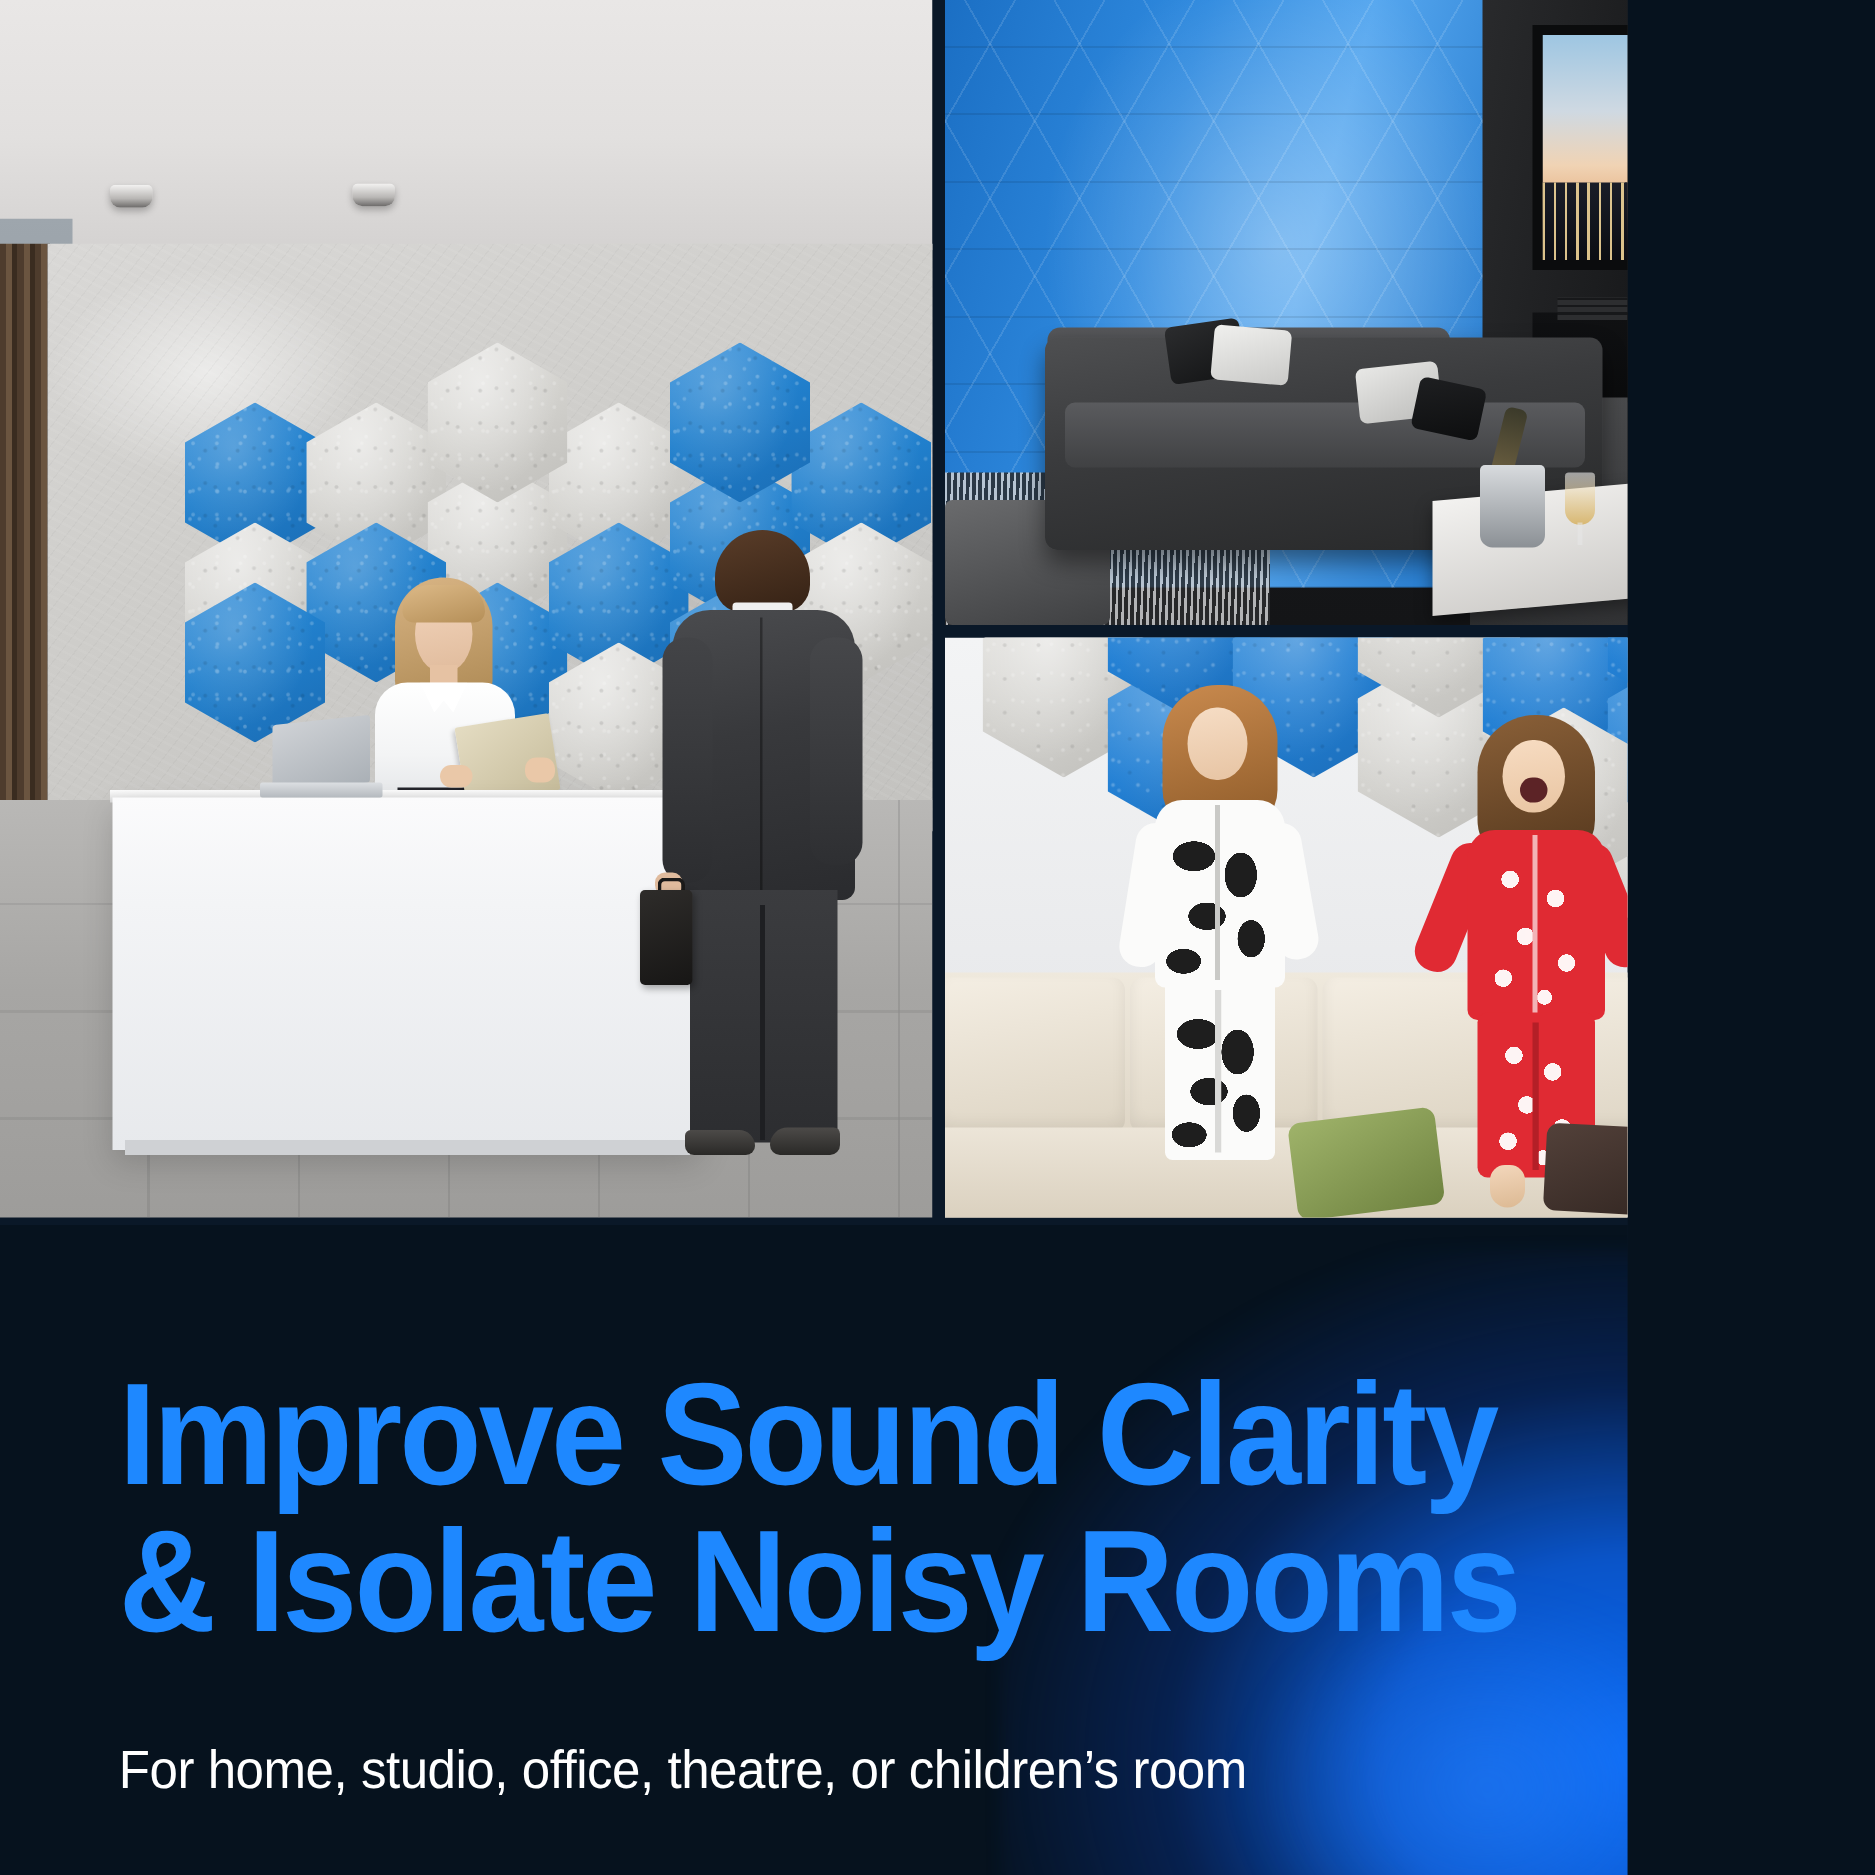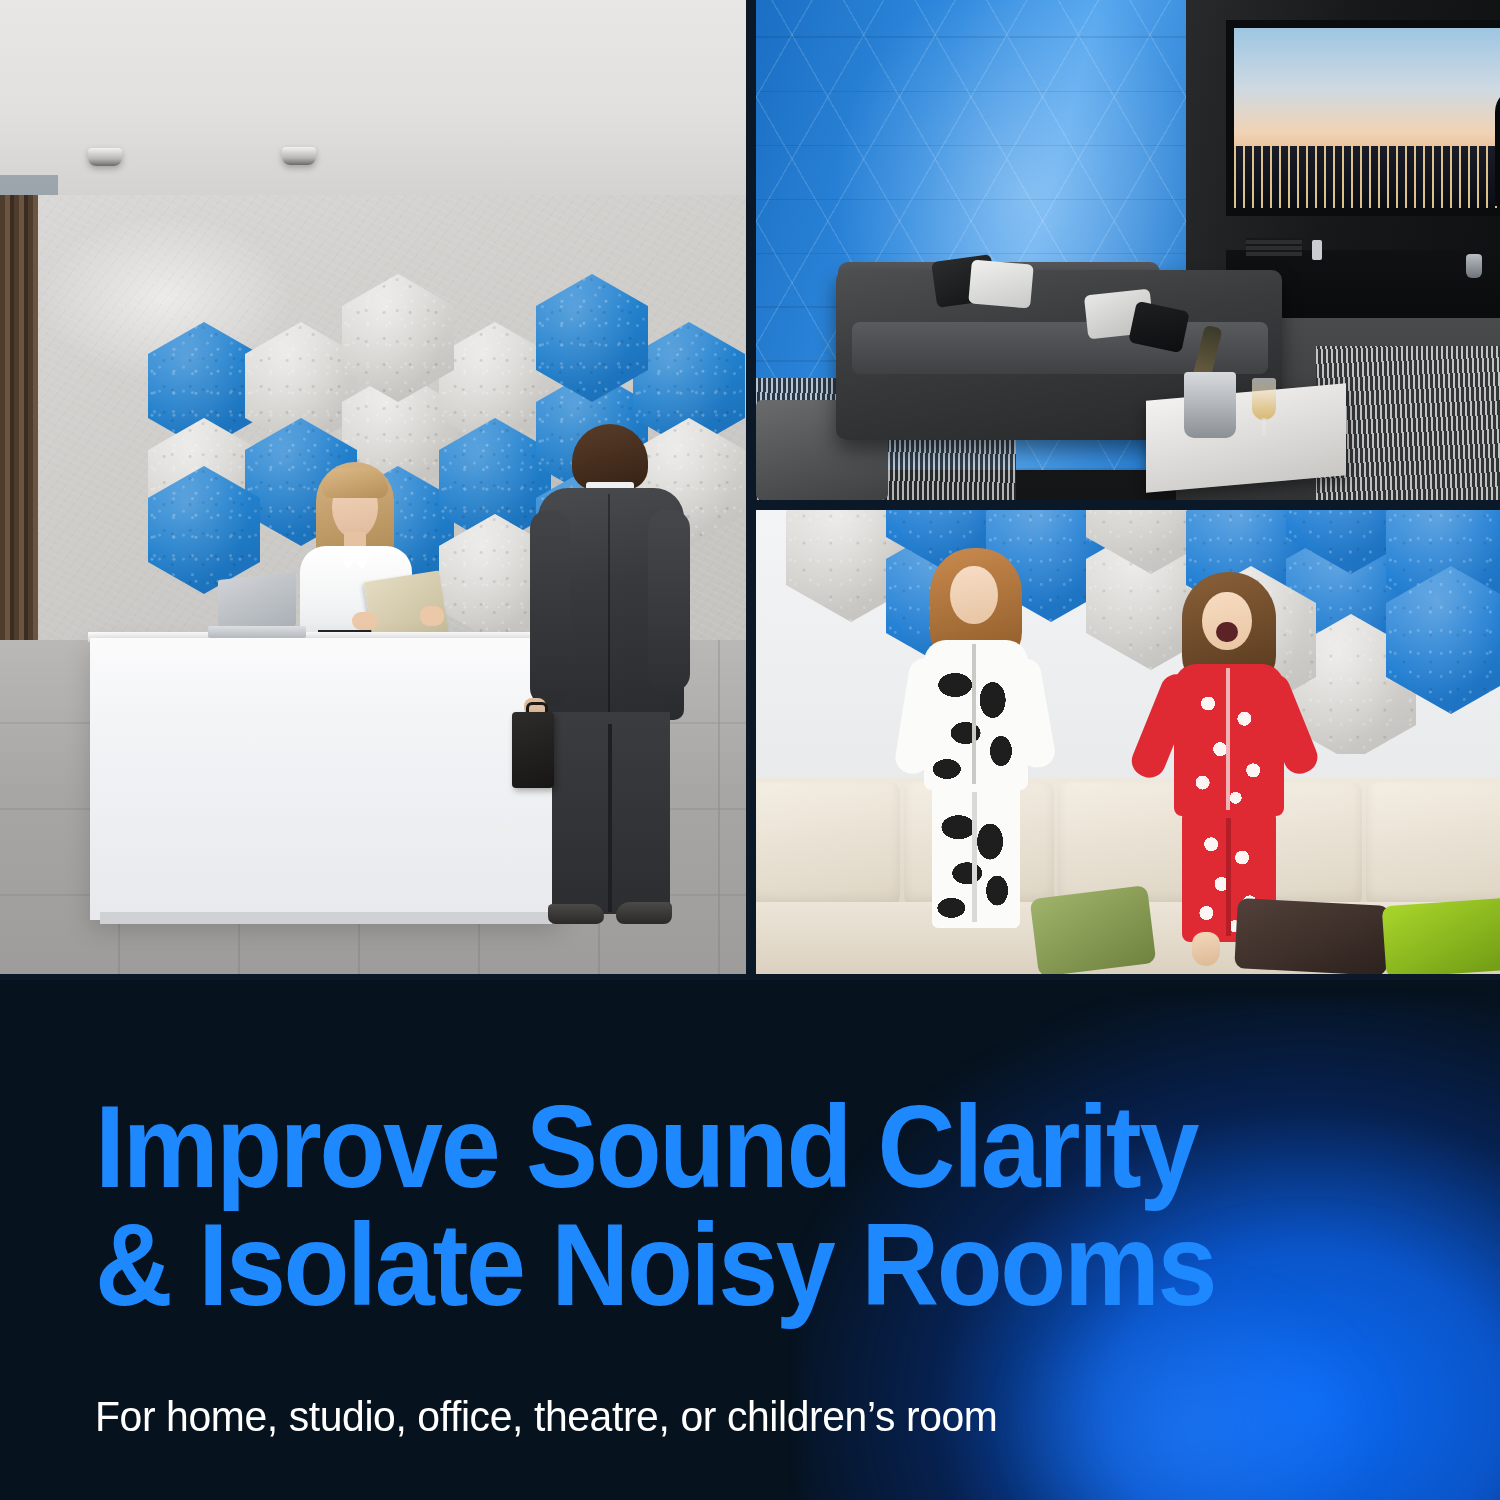--- a/index.html
+++ b/index.html
@@ -1,19 +1,19 @@
 <!DOCTYPE html>
 <html><head>
 <meta charset="utf-8">
 <style>
   html,body{margin:0;padding:0;background:#06121e;}
   body{font-family:"Liberation Sans",sans-serif;}
 
   .poster{
-    position:relative;width:1500px;height:1500px;overflow:hidden;
+    position:relative;width:1302px;height:1500px;overflow:hidden;
     background:#0a1828;
   }
 
   
   .collage{position:absolute;left:0;top:0;width:1500px;height:980px;background:#0a1828;}
 
   .panel{position:absolute;overflow:hidden;}
   .p-reception{left:0;top:0;width:746px;height:974px;}
   .p-theatre{left:756px;top:0;width:744px;height:500px;}
   .p-kids{left:756px;top:510px;width:744px;height:464px;}

